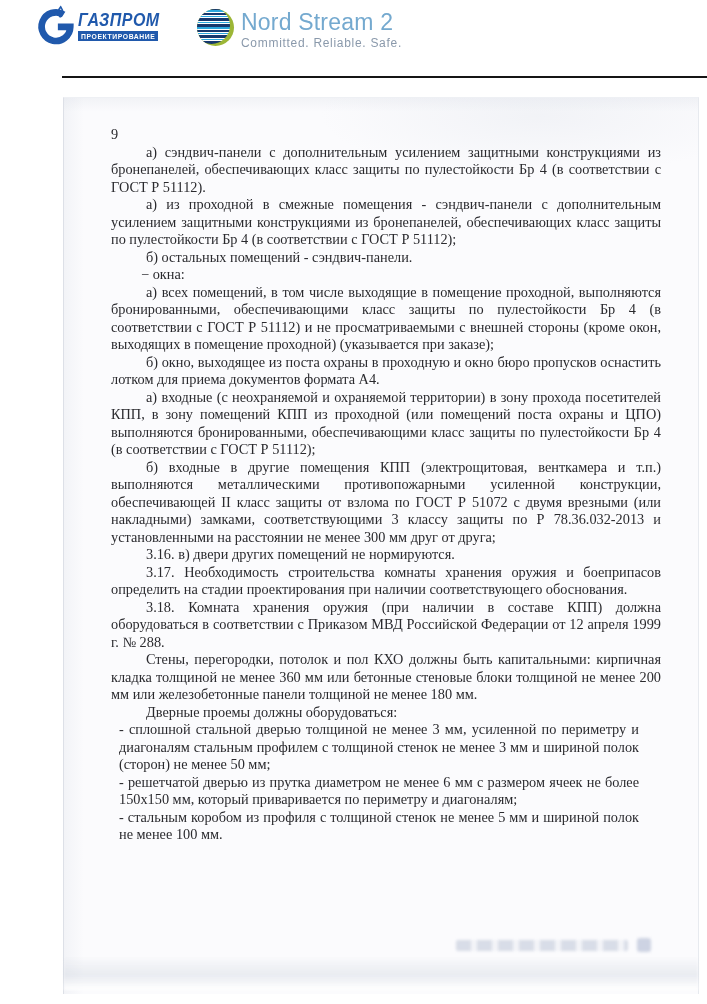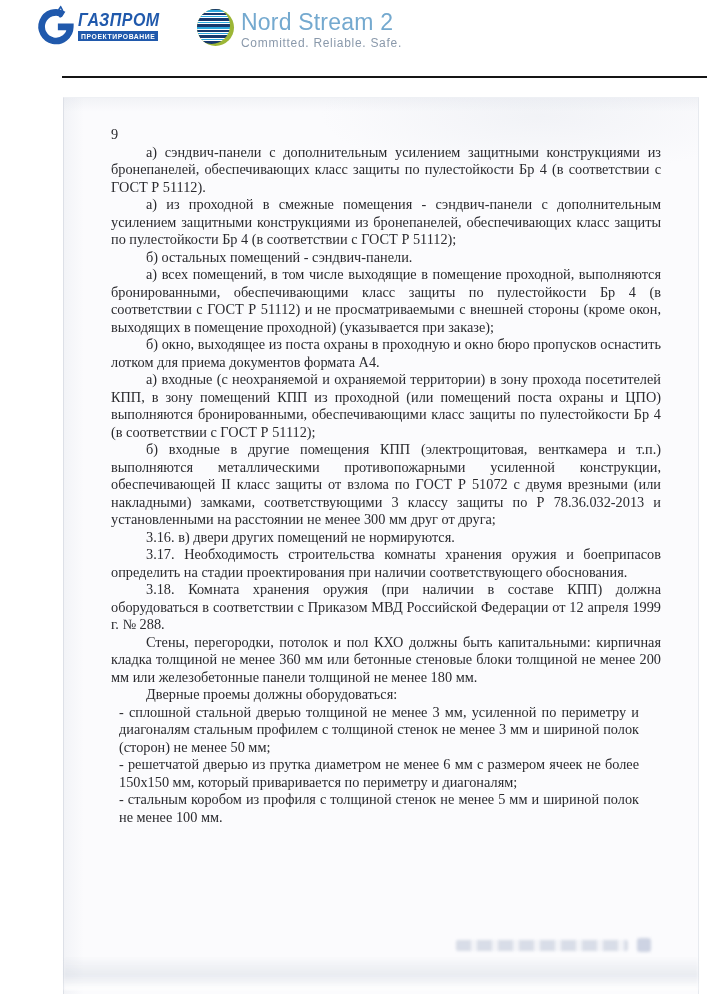--- a/index.html
+++ b/index.html
@@ -100,20 +100,21 @@
   <div class="header-rule"></div>
 </div>
 
 <div class="scan-page">
   <div class="doc-text">
     <p class="page-number">9</p>
 
     <p class="para-indent">а) сэндвич-панели с дополнительным усилением защитными конструкциями из бронепанелей, обеспечивающих класс защиты по пулестойкости Бр 4 (в соответствии с ГОСТ Р 51112).</p>
     <p class="para-indent">а) из проходной в смежные помещения - сэндвич-панели с дополнительным усилением защитными конструкциями из бронепанелей, обеспечивающих класс защиты по пулестойкости Бр 4 (в соответствии с ГОСТ Р 51112);</p>
     <p class="para-indent">б) остальных помещений - сэндвич-панели.</p>
+    <p class="para-dash">−  окна:</p>
     <p class="para-indent">а) всех помещений, в том числе выходящие в помещение проходной, выполняются бронированными, обеспечивающими класс защиты по пулестойкости Бр 4 (в соответствии с ГОСТ Р 51112) и не просматриваемыми с внешней стороны (кроме окон, выходящих в помещение проходной) (указывается при заказе);</p>
     <p class="para-indent">б) окно, выходящее из поста охраны в проходную и окно бюро пропусков оснастить лотком для приема документов формата А4.</p>
     <p class="para-indent">а) входные (с неохраняемой и охраняемой территории) в зону прохода посетителей КПП, в зону помещений КПП из проходной (или помещений поста охраны и ЦПО) выполняются бронированными, обеспечивающими класс защиты по пулестойкости Бр 4 (в соответствии с ГОСТ Р 51112);</p>
     <p class="para-indent">б) входные в другие помещения КПП (электрощитовая, венткамера и т.п.) выполняются металлическими противопожарными усиленной конструкции, обеспечивающей II класс защиты от взлома по ГОСТ Р 51072 с двумя врезными (или накладными) замками, соответствующими 3 классу защиты по Р 78.36.032-2013 и установленными на расстоянии не менее 300 мм друг от друга;</p>
     <p class="para-indent">3.16.  в) двери других помещений не нормируются.</p>
     <p class="para-indent">3.17.  Необходимость строительства комнаты хранения оружия и боеприпасов определить на стадии проектирования при наличии соответствующего обоснования.</p>
     <p class="para-indent">3.18. Комната хранения оружия (при наличии в составе КПП) должна оборудоваться в соответствии с Приказом МВД Российской Федерации  от 12 апреля 1999 г. № 288.</p>
     <p class="para-indent">Стены, перегородки, потолок и пол КХО должны быть капитальными: кирпичная кладка толщиной не менее 360 мм или бетонные стеновые блоки толщиной не менее 200 мм или железобетонные панели толщиной не менее 180 мм.</p>
     <p class="para-indent">Дверные проемы должны оборудоваться:</p>
     <p class="para-hyphen">- сплошной стальной дверью толщиной не менее 3 мм, усиленной по периметру и диагоналям стальным профилем с толщиной стенок не менее 3 мм и шириной полок (сторон) не менее 50 мм;</p>

